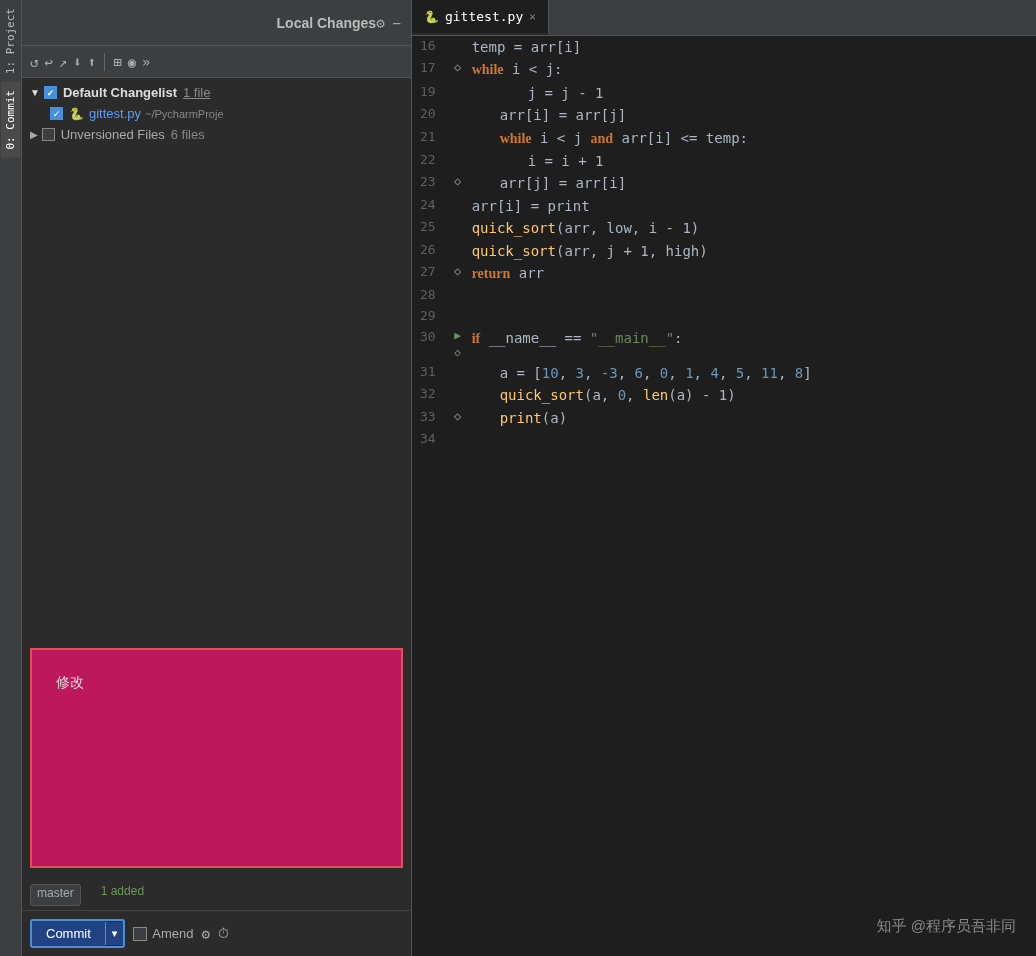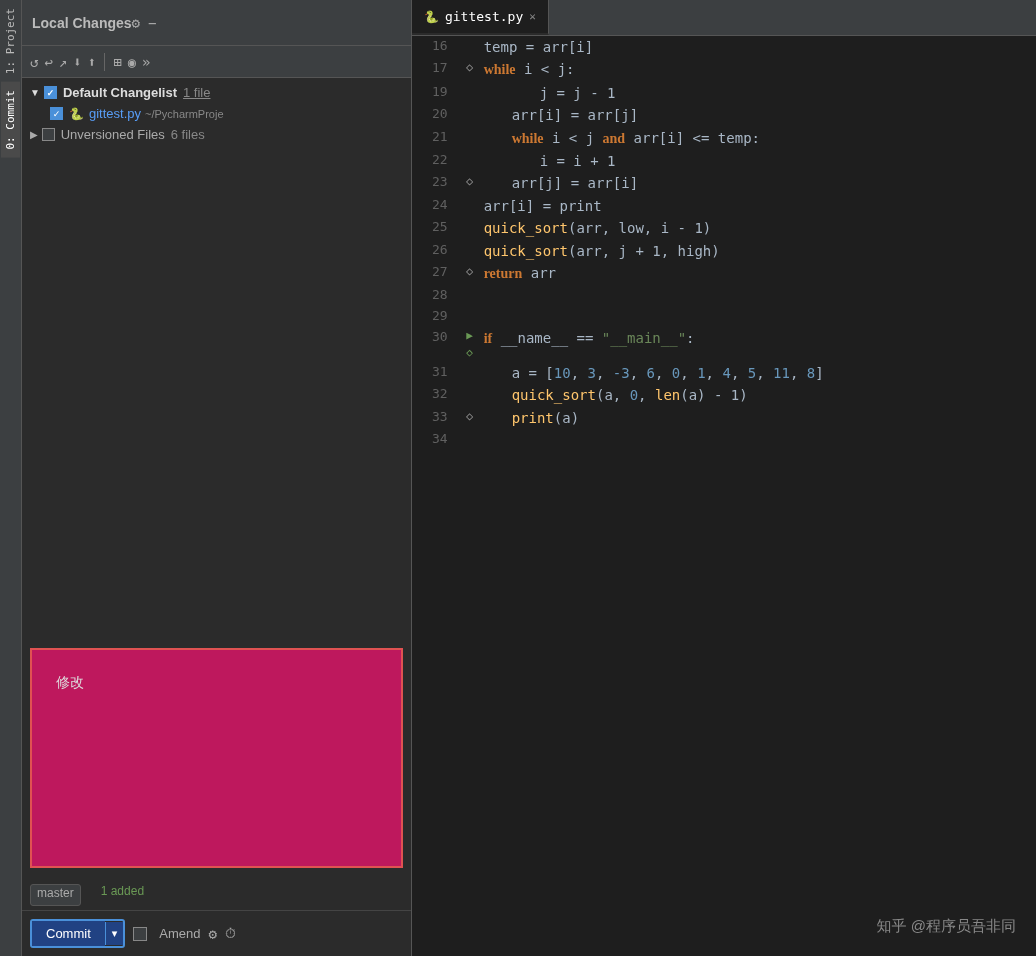--- a/index.html
+++ b/index.html
@@ -43,21 +43,21 @@
       background: #2b2b2b;
       display: flex;
       flex-direction: column;
       border-right: 1px solid #555;
     }
 
     
     .panel-header {
       display: flex;
       align-items: center;
-      justify-content: flex-start;
+      justify-content: flex-end;
       padding: 6px 10px;
       background: #3c3f41;
       border-bottom: 1px solid #555;
       height: 46px;
     }
     .panel-title {
       font-size: 14px;
       color: #bbb;
       font-weight: bold;
       font-family: sans-serif;
@@ -230,21 +230,21 @@
       color: #fff;
       border: none;
       border-left: 1px solid #4a90d9;
       padding: 5px 6px;
       cursor: pointer;
       font-size: 11px;
     }
     .amend-label {
       display: flex;
       align-items: center;
-      gap: 12px;
+      gap: 5px;
       font-size: 13px;
       color: #aaa;
       font-family: sans-serif;
       cursor: pointer;
     }
     .amend-checkbox {
       width: 14px;
       height: 14px;
       border: 1px solid #888;
       background: #3c3f41;
@@ -308,21 +308,21 @@
     }
     .code-table {
       width: 100%;
       border-collapse: collapse;
       font-size: 14px;
       line-height: 1.6;
     }
     .line-num {
       color: #606060;
       text-align: right;
-      padding: 0 12px 0 20px;
+      padding: 0 12px 0 8px;
       user-select: none;
       vertical-align: top;
       width: 30px;
       font-size: 13px;
     }
     .line-gutter {
       width: 20px;
       padding: 0 4px;
       vertical-align: top;
       color: #888;

